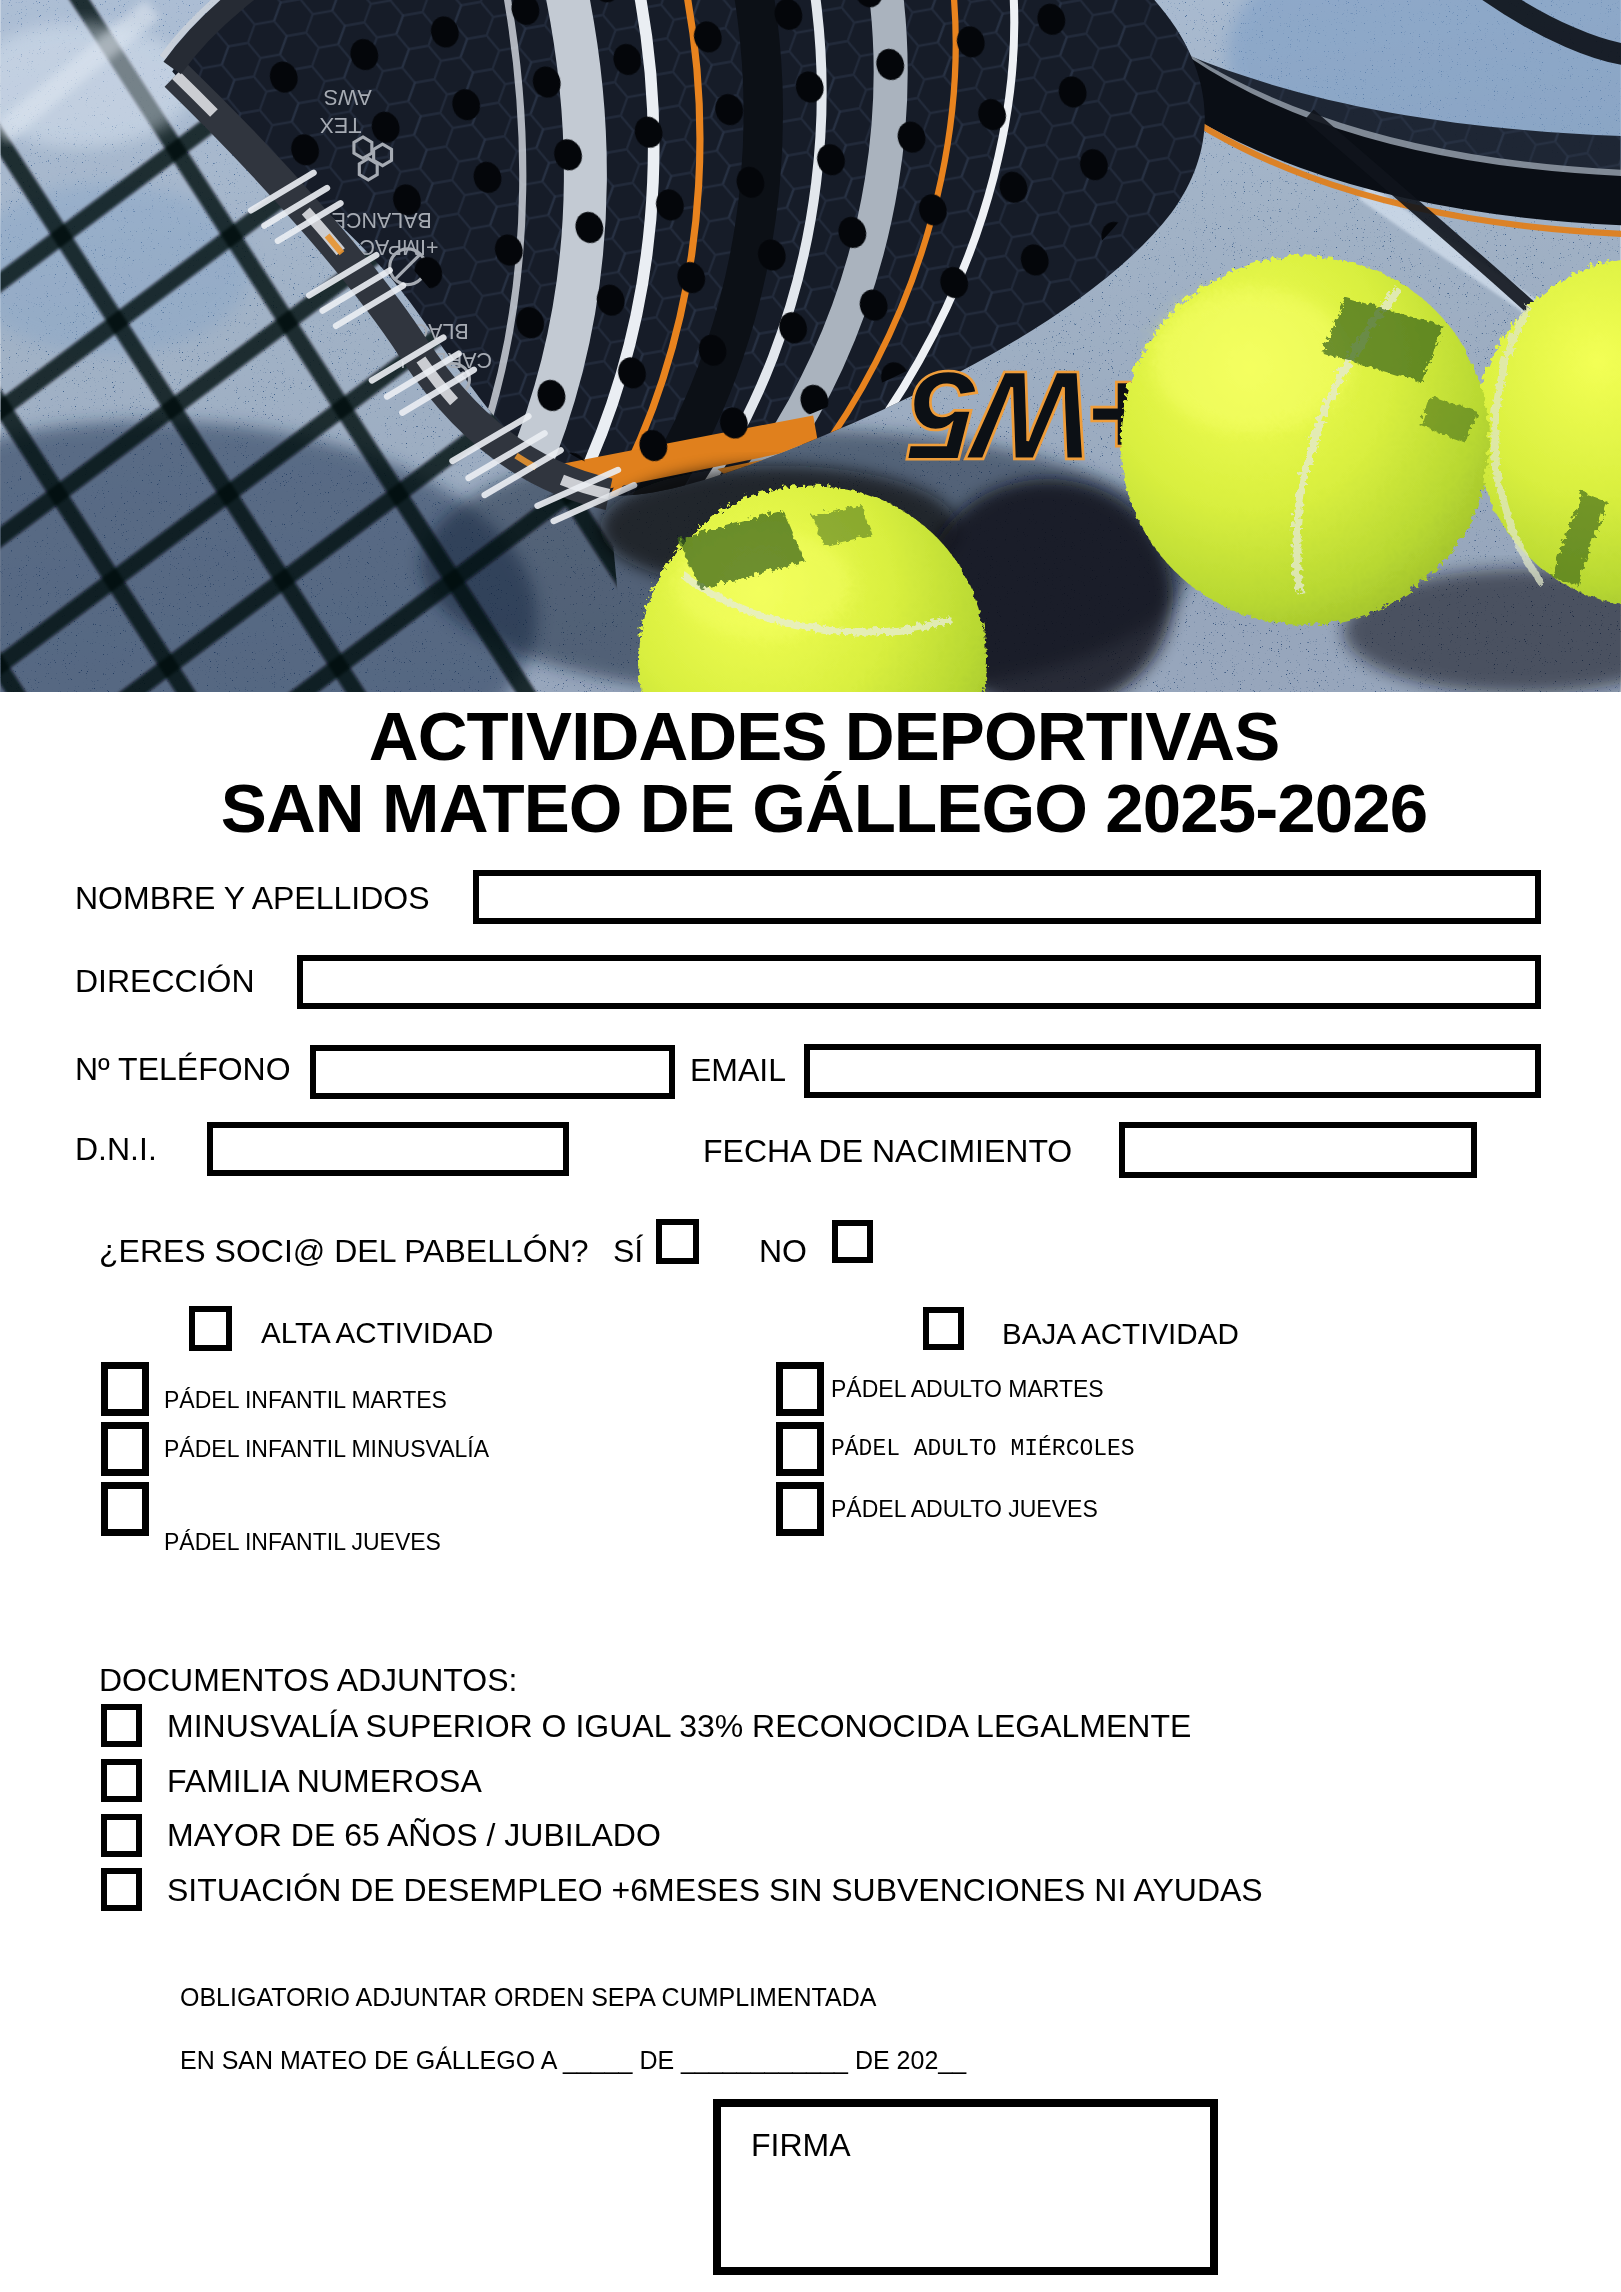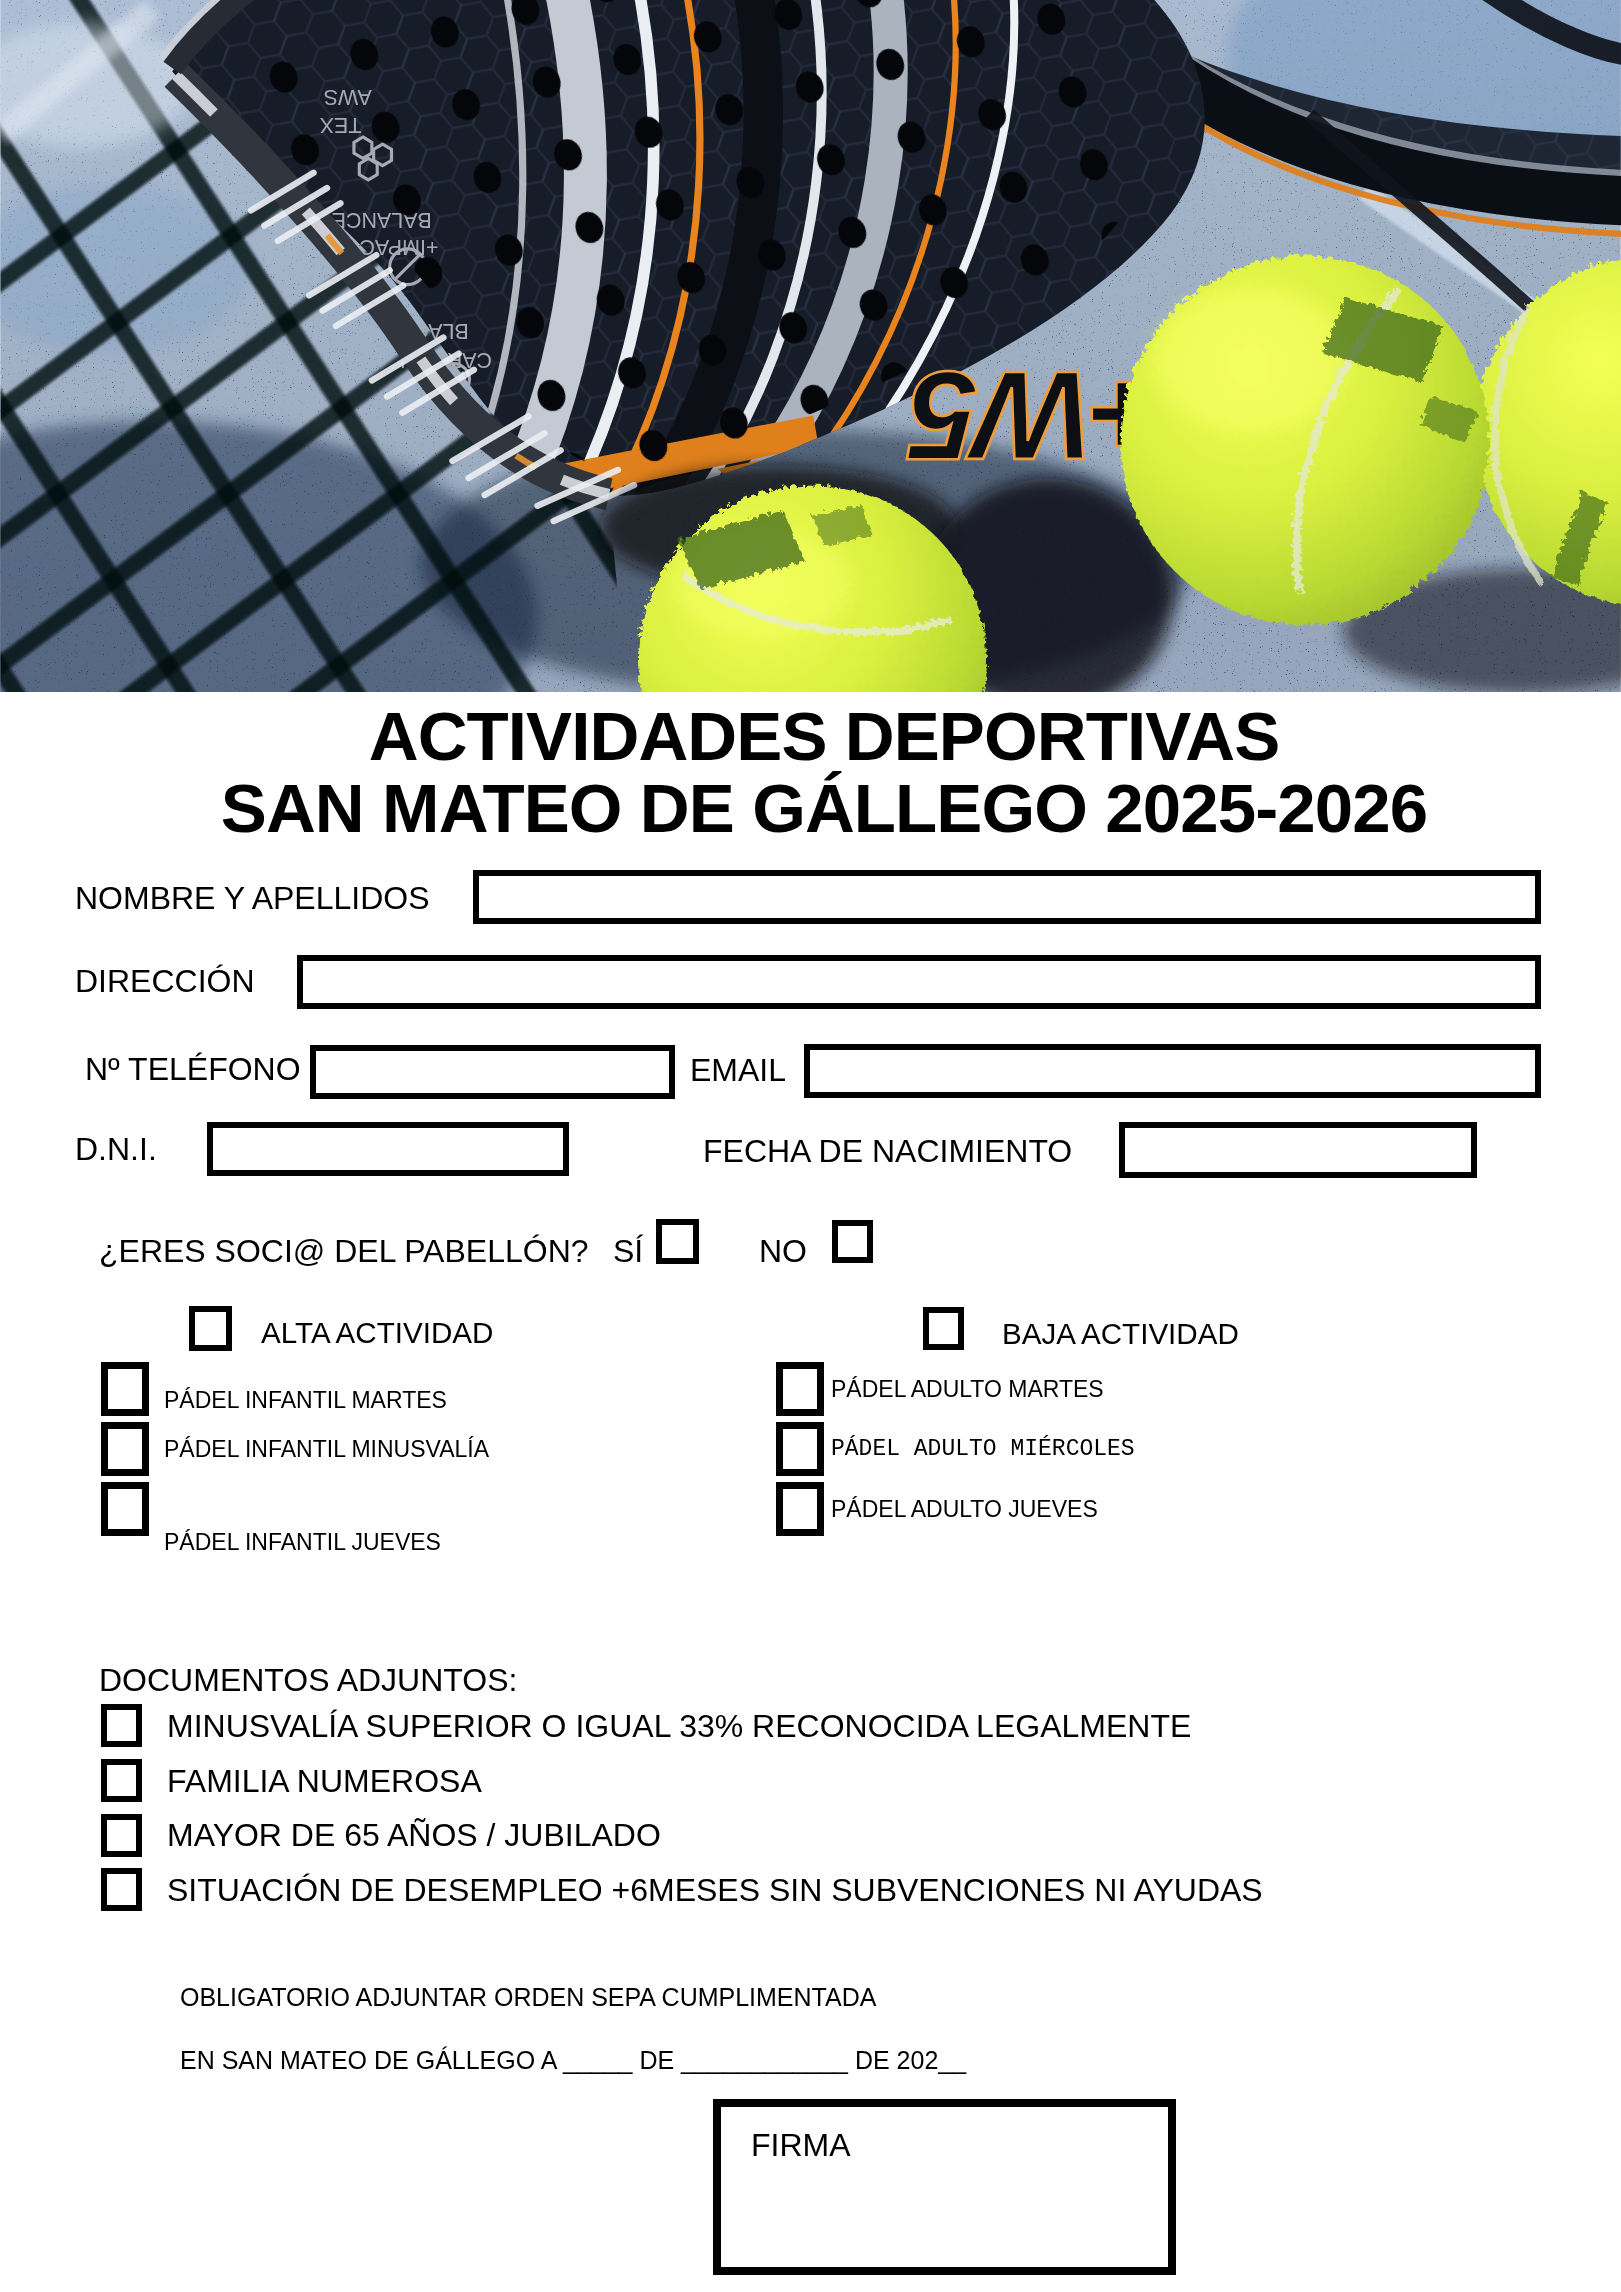--- a/index.html
+++ b/index.html
@@ -19,21 +19,21 @@
   .lbl { position:absolute; font-size:32px; line-height:38px; white-space:nowrap; }
   .lbl-sm { position:absolute; font-size:32px; line-height:36px; white-space:nowrap; }
   .lbl-act { position:absolute; font-size:29.6px; line-height:36px; white-space:nowrap; }
   .lbl-padel { position:absolute; font-size:23px; line-height:27px; white-space:nowrap; }
   .lbl-foot { position:absolute; font-size:25px; line-height:30px; white-space:nowrap; }
 
   .ibox { position:absolute; box-sizing:border-box; border:6.3px solid #000; background:#fff; }
   .cb   { position:absolute; box-sizing:border-box; border:6.3px solid #000; background:#fff; }
   .cb-padel { border-width:7.2px; }
 
-  .firma-box { position:absolute; left:713px; top:2099px; width:463px; height:176px;
+  .firma-box { position:absolute; left:713px; top:2099px; width:505px; height:176px;
                box-sizing:border-box; border:8px solid #000; background:#fff; }
   .firma-lbl { position:absolute; left:30px; top:19.7px; font-size:32px; }
 </style>
 </head>
 <body>
 
 <div class="page">
 
   <div class="photo">
     <svg width="1621" height="692" viewBox="0 0 1810 773">
@@ -229,21 +229,21 @@
     <div>ACTIVIDADES DEPORTIVAS</div>
     <div>SAN MATEO DE GÁLLEGO 2025-2026</div>
   </div>
 
   <div class="lbl" style="left:75px; top:879px;">NOMBRE Y APELLIDOS</div>
   <div class="ibox" style="left:473px; top:870px; width:1068px; height:54px;"></div>
 
   <div class="lbl" style="left:75px; top:962px;">DIRECCIÓN</div>
   <div class="ibox" style="left:297px; top:955px; width:1244px; height:54px;"></div>
 
-  <div class="lbl" style="left:85px; top:1050px;">Nº TELÉFONO</div>
+  <div class="lbl" style="left:75px; top:1050px;">Nº TELÉFONO</div>
   <div class="ibox" style="left:310px; top:1045px; width:365px; height:54px;"></div>
   <div class="lbl" style="left:690px; top:1051px;">EMAIL</div>
   <div class="ibox" style="left:804px; top:1044px; width:737px; height:54px;"></div>
 
   <div class="lbl" style="left:75px; top:1130px;">D.N.I.</div>
   <div class="ibox" style="left:207px; top:1122px; width:362px; height:54px;"></div>
   <div class="lbl" style="left:703px; top:1132px;">FECHA DE NACIMIENTO</div>
   <div class="ibox" style="left:1119px; top:1122px; width:358px; height:56px;"></div>
 
   <div class="lbl-sm" style="left:99px; top:1233px;">¿ERES SOCI@ DEL PABELLÓN?</div>

